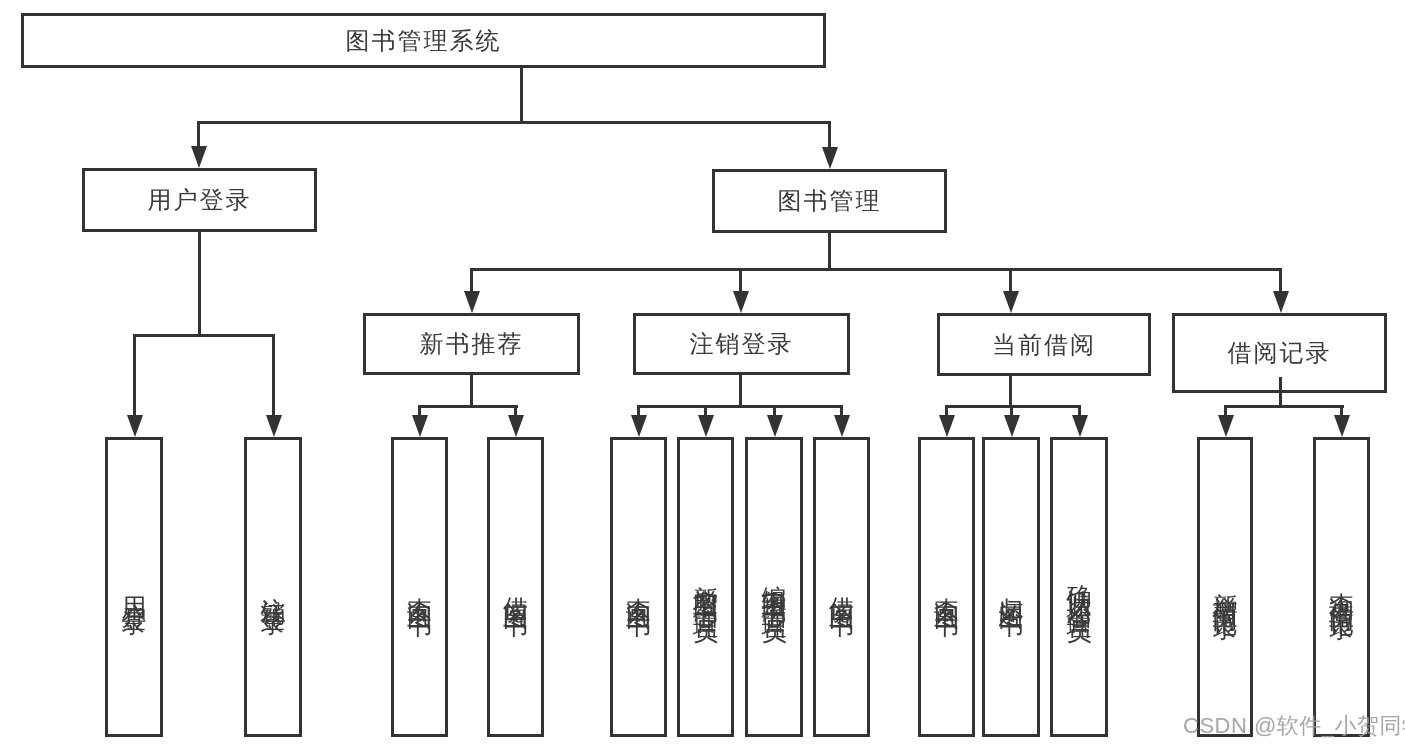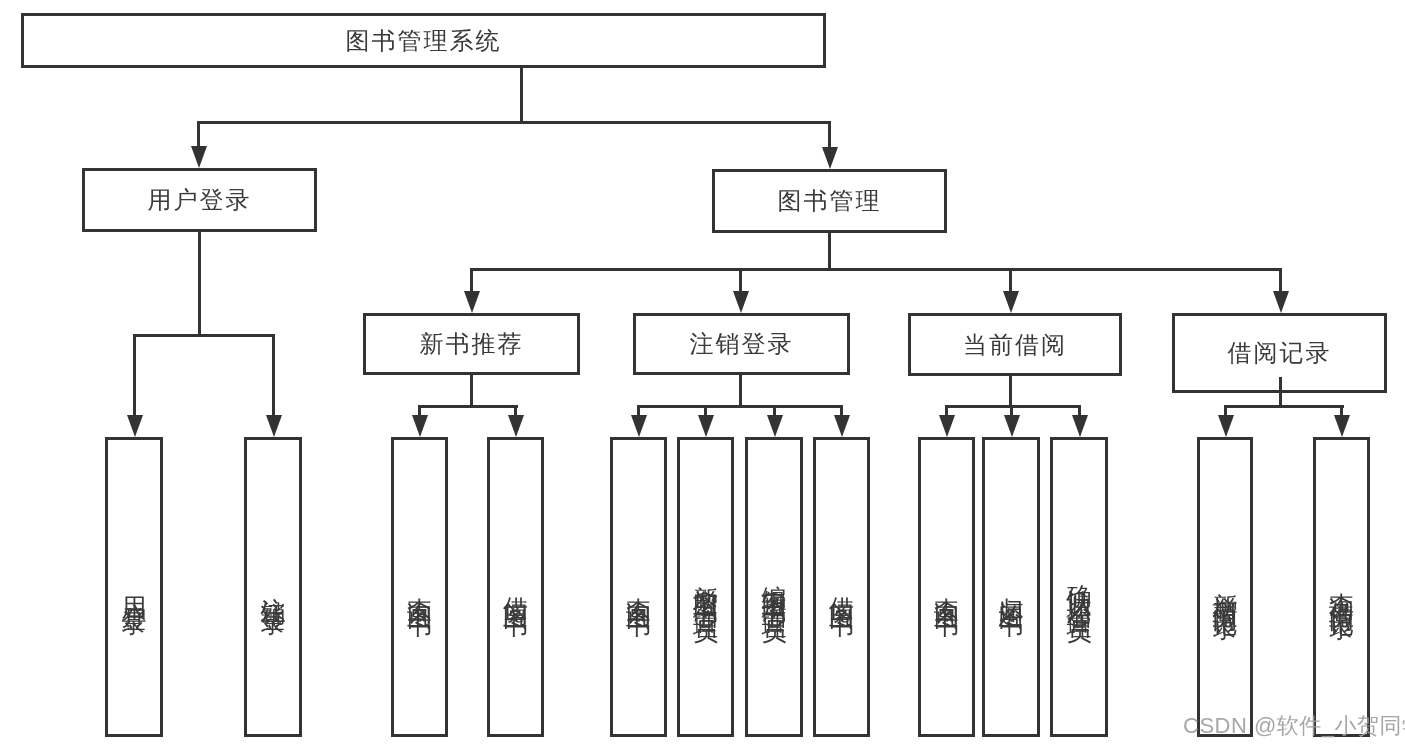--- a/index.html
+++ b/index.html
@@ -71,21 +71,21 @@
 
 <div class="canvas">
 
   <div class="box" style="left:21px; top:13px; width:805px; height:55px;">图书管理系统</div>
 
   <div class="box" style="left:82px; top:168px; width:235px; height:64px;">用户登录</div>
   <div class="box" style="left:363px; top:313px; width:217px; height:62px;">新书推荐</div>
 
   <div class="box" style="left:712px; top:169px; width:235px; height:64px;">图书管理</div>
   <div class="box" style="left:633px; top:313px; width:217px; height:62px;">注销登录</div>
-  <div class="box" style="left:908px; top:313px; width:214px; height:63px;">当前借阅</div>
+  <div class="box" style="left:937px; top:313px; width:214px; height:63px;">当前借阅</div>
   <div class="box" style="left:1172px; top:313px; width:215px; height:80px;">借阅记录</div>
 
   <div class="vbox" style="left:105px; width:58px;">
     <span class="vtext">用户登录</span>
   </div>
   <div class="vbox" style="left:244px; width:58px;">
     <span class="vtext">注销登录</span>
   </div>
   <div class="vbox" style="left:391px; width:57px;">
     <span class="vtext">查询图书</span>

